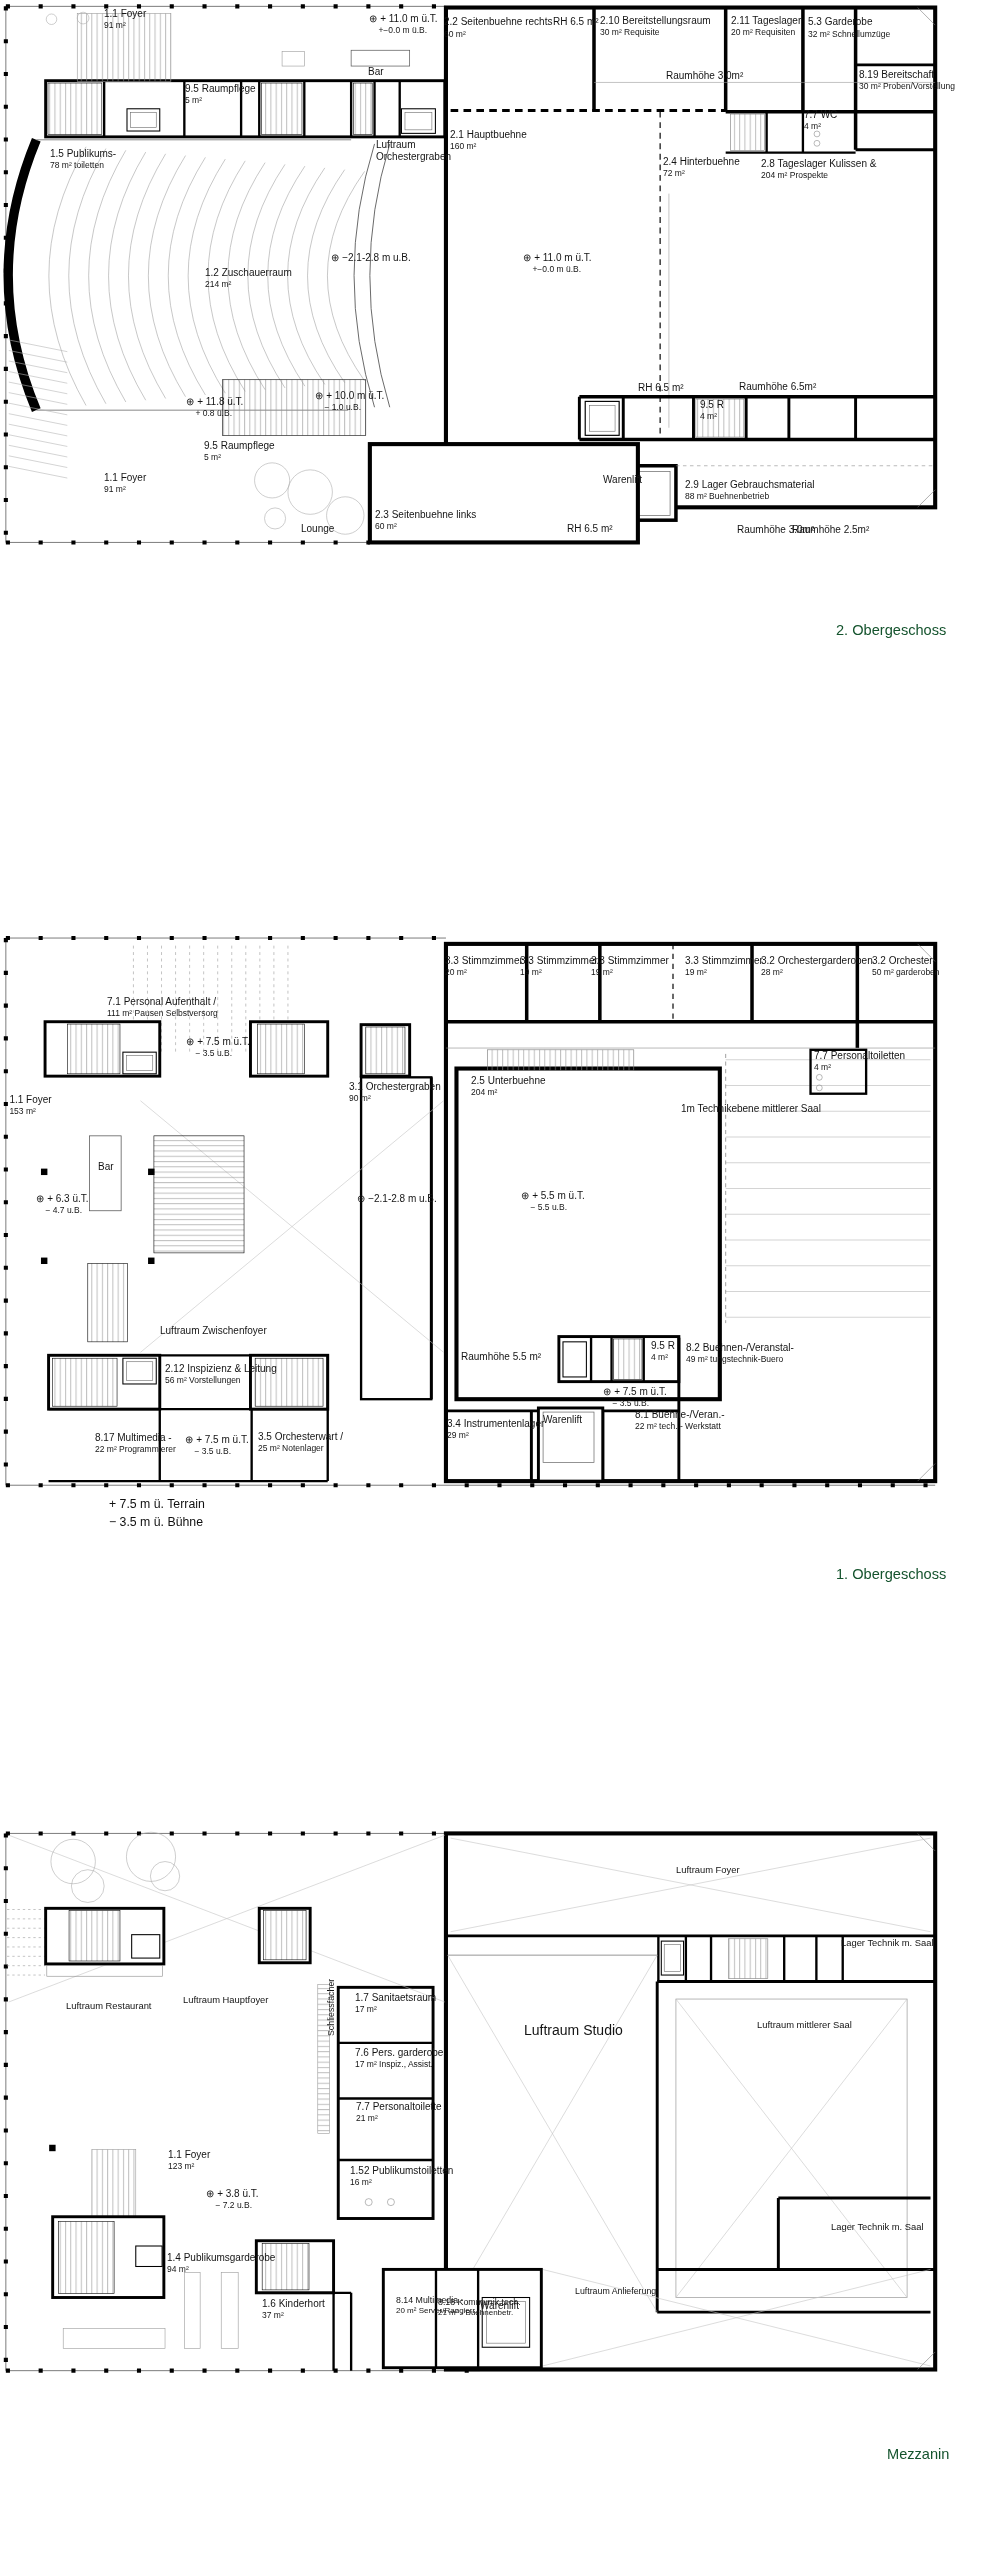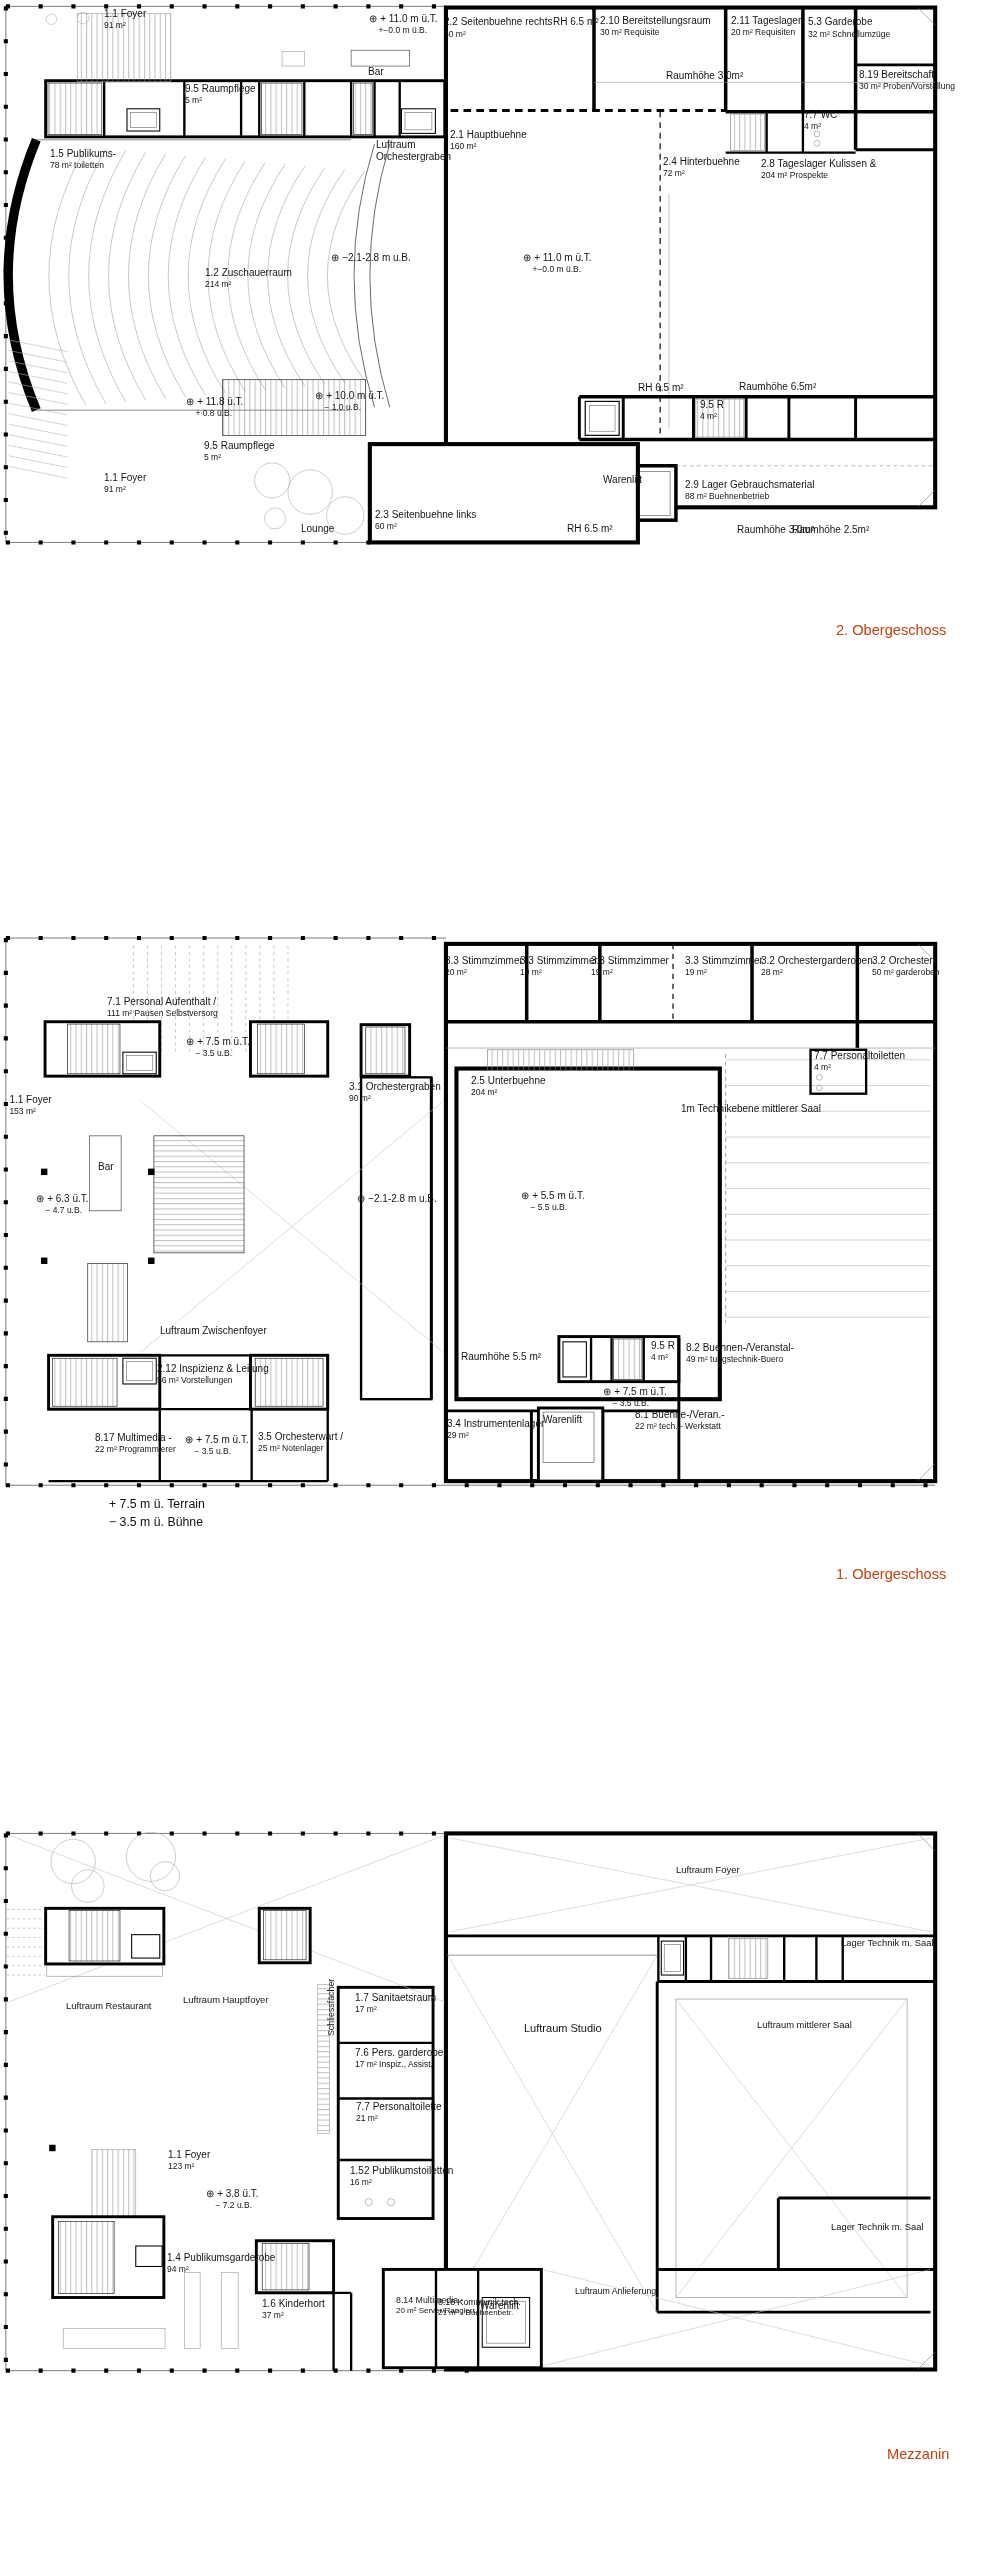--- a/index.html
+++ b/index.html
@@ -6,21 +6,21 @@
   body{width:982px;height:2576px;position:relative;background:#ffffff;
        font-family:"Liberation Sans", sans-serif;color:#111;overflow:hidden;}
   #drawing{position:absolute;left:0;top:0;}
   #labels{position:absolute;left:0;top:0;width:982px;height:2576px;}
   .lbl{position:absolute;white-space:nowrap;line-height:1.22;color:#141414;}
   .lbl .l1{display:block;font-size:10px;}
   .lbl .l2{display:block;font-size:8.5px;}
   .lbl.plain .l2{font-size:10px;}
   .lbl.mk .l2{margin-left:9.4px;}
   .lbl.vert{transform:rotate(-90deg);transform-origin:0 0;}
-  .floor-title{position:absolute;font-size:14.6px;color:#c2410c;white-space:nowrap;}
+  .floor-title{position:absolute;font-size:14.6px;color:#14532d;white-space:nowrap;}
   .caption{position:absolute;font-size:12.3px;color:#111;line-height:1.45;white-space:nowrap;}
 </style>
 </head>
 <body>
 
 <svg id="drawing" width="982" height="2576" viewBox="0 0 1678 4400">
   <defs>
     <pattern id="vh" width="9" height="9" patternUnits="userSpaceOnUse">
       <line x1="4" y1="0" x2="4" y2="9" stroke="#8f8f8f" stroke-width="1"></line>
     </pattern>
@@ -410,21 +410,21 @@
     <div class="lbl mk" style="left: 501px; top: 1190px; margin-left: 20px;">
       <span class="l1">⊕ + 5.5 m ü.T.</span>
       <span class="l2">−  5.5 u.B.</span>
     </div>
     <div class="lbl" style="left: 160px; top: 1325px;">
       <span class="l1">Luftraum Zwischenfoyer</span>
     </div>
     <div class="lbl" style="left: 461px; top: 1351px;">
       <span class="l1">Raumhöhe 5.5 m²</span>
     </div>
-    <div class="lbl" style="left: 157px; top: 1363px;">
+    <div class="lbl" style="left: 165px; top: 1363px;">
       <span class="l1">2.12 Inspizienz &amp; Leitung</span>
       <span class="l2">56 m² Vorstellungen</span>
     </div>
     <div class="lbl" style="left: 651px; top: 1340px;">
       <span class="l1">9.5  R</span>
       <span class="l2">4 m²</span>
     </div>
     <div class="lbl" style="left: 686px; top: 1342px;">
       <span class="l1">8.2   Buehnen-/Veranstal-</span>
       <span class="l2">49 m² tungstechnik-Buero</span>
@@ -478,21 +478,21 @@
     </div>
     <div class="lbl" style="left: 356px; top: 2101px;">
       <span class="l1">7.7   Personaltoilette</span>
       <span class="l2">21 m²</span>
     </div>
     <div class="lbl" style="left: 350px; top: 2165px;">
       <span class="l1">1.52 Publikumstoiletten</span>
       <span class="l2">16 m²</span>
     </div>
     <div class="lbl" style="left: 524px; top: 2022px; font-size: 9.4px;">
-      <span class="l1" style="font-size: 11px;">Luftraum  Studio</span>
+      <span class="l1" style="font-size: 14px;">Luftraum  Studio</span>
     </div>
     <div class="lbl" style="left: 757px; top: 2019px; font-size: 9.4px;">
       <span class="l1" style="font-size: 9.4px;">Luftraum  mittlerer Saal</span>
     </div>
     <div class="lbl" style="left: 841px; top: 1937px; font-size: 9.4px;">
       <span class="l1" style="font-size: 9.4px;">Lager Technik m. Saal</span>
     </div>
     <div class="lbl" style="left: 831px; top: 2221px; font-size: 9.4px;">
       <span class="l1" style="font-size: 9.4px;">Lager Technik m. Saal</span>
     </div>

